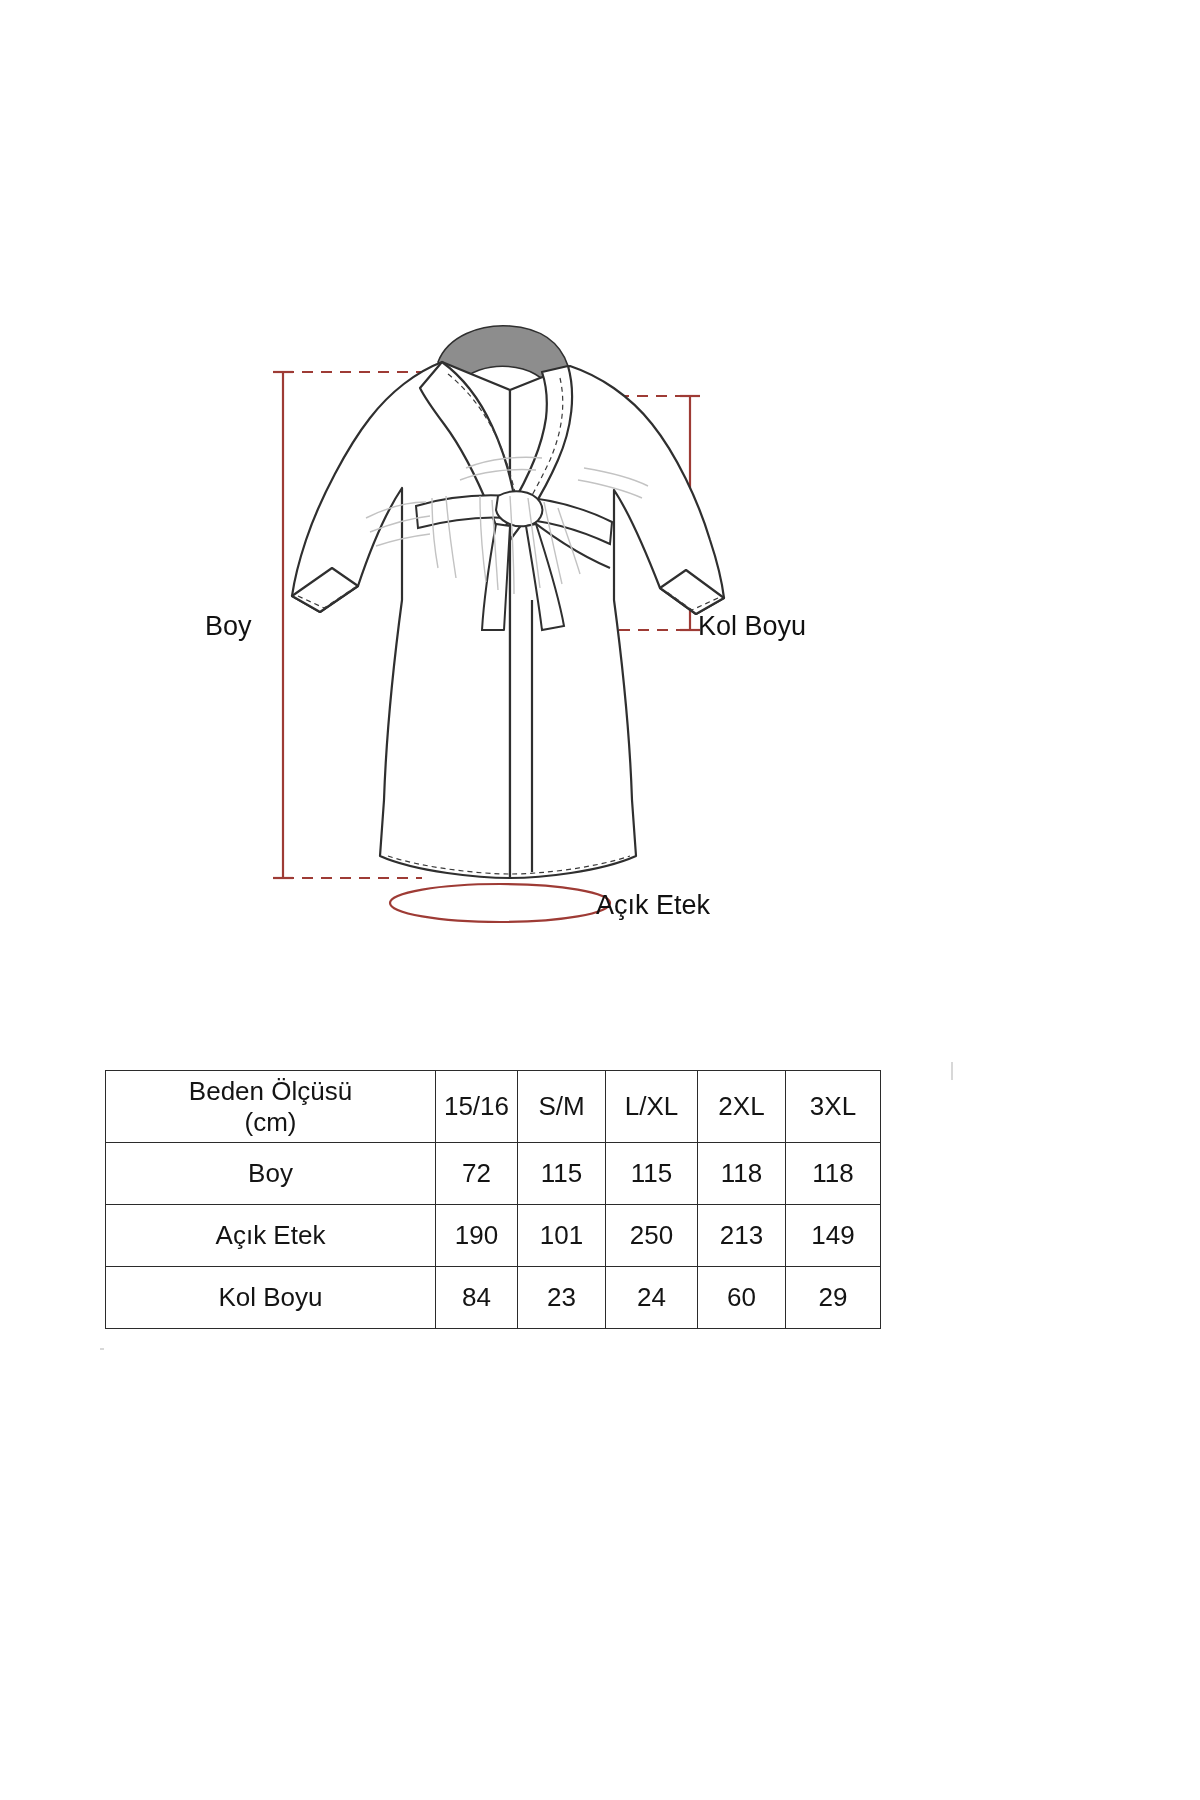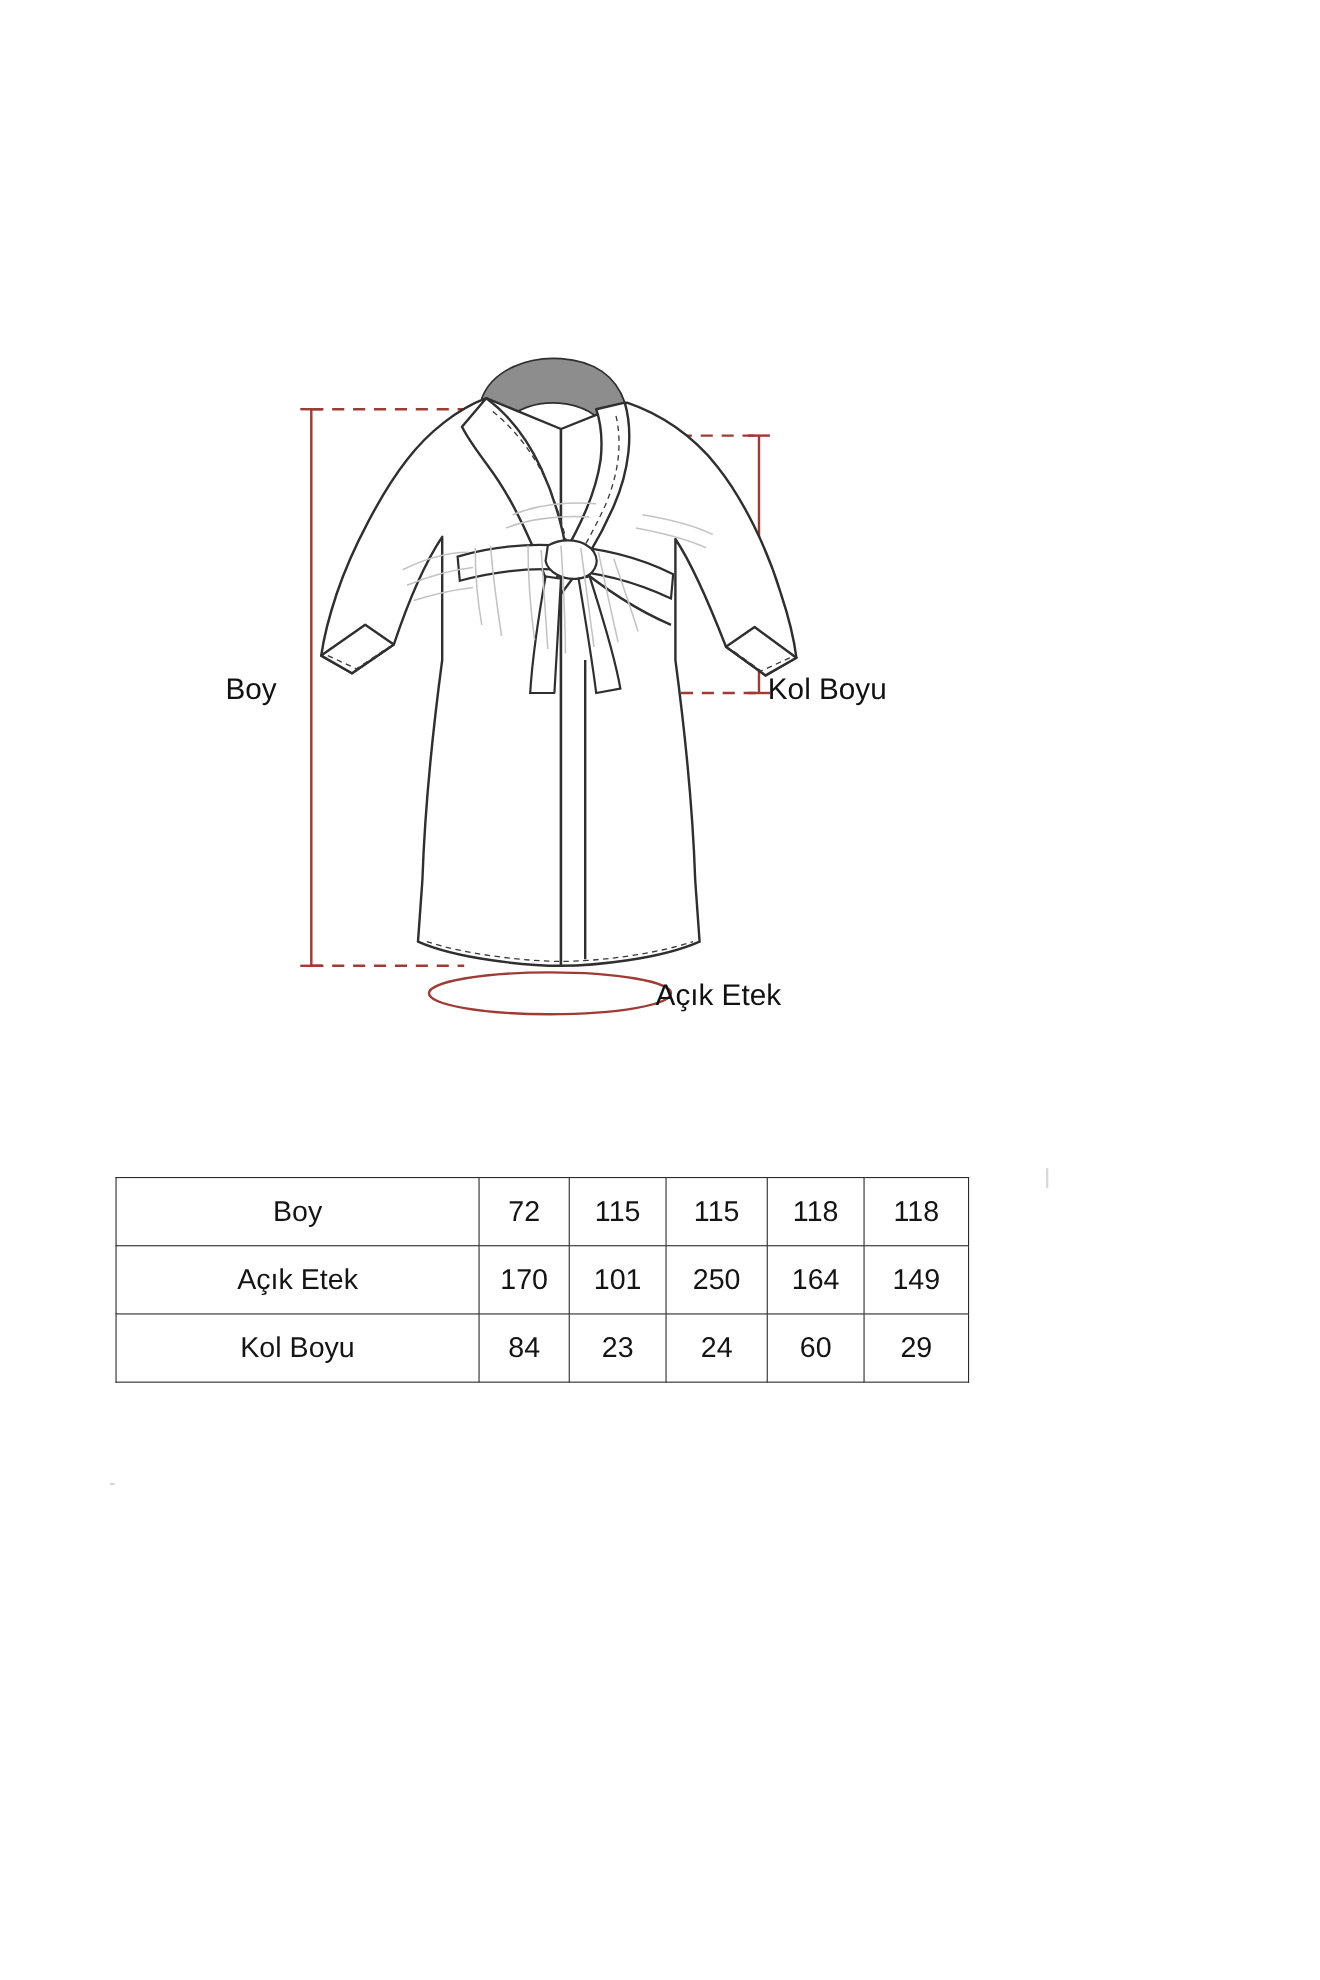--- a/index.html
+++ b/index.html
@@ -220,36 +220,47 @@
   <table class="size-table">
     <colgroup>
       <col class="c0">
         <col class="c1">
         <col class="c2">
         <col class="c3">
         <col class="c4">
         <col class="c5">
     </colgroup>
     <tbody>
+      <tr class="hdr">
+        <td class="rowhead">
+          <span>Beden Ölçüsü</span><br>
+          <span>(cm)</span>
+        </td>
+        <td class="hdr-cell">15/16</td>
+        <td class="hdr-cell">S/M</td>
+        <td class="hdr-cell">L/XL</td>
+        <td class="hdr-cell">2XL</td>
+        <td class="hdr-cell">3XL</td>
+      </tr>
 
       <tr>
         <td class="rowhead">Boy</td>
         <td class="val">72</td>
         <td class="val">115</td>
         <td class="val">115</td>
         <td class="val">118</td>
         <td class="val">118</td>
       </tr>
 
       <tr>
         <td class="rowhead">Açık Etek</td>
-        <td class="val">170</td>
+        <td class="val">190</td>
         <td class="val">101</td>
         <td class="val">250</td>
-        <td class="val">164</td>
+        <td class="val">213</td>
         <td class="val">149</td>
       </tr>
 
       <tr>
         <td class="rowhead">Kol Boyu</td>
         <td class="val">84</td>
         <td class="val">23</td>
         <td class="val">24</td>
         <td class="val">60</td>
         <td class="val">29</td>

